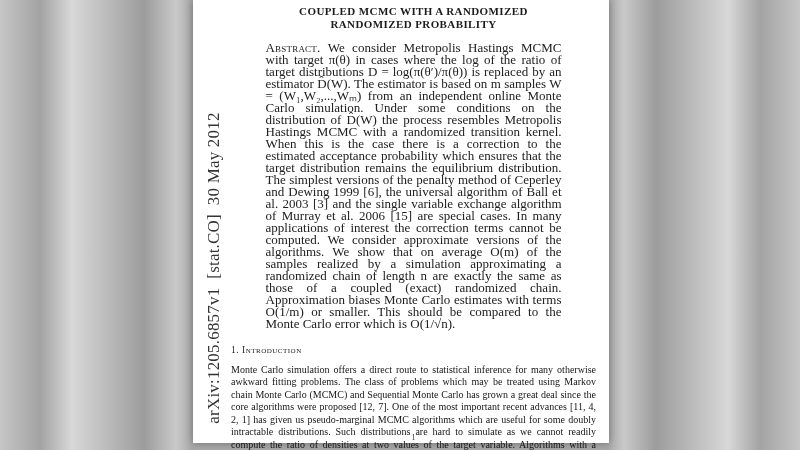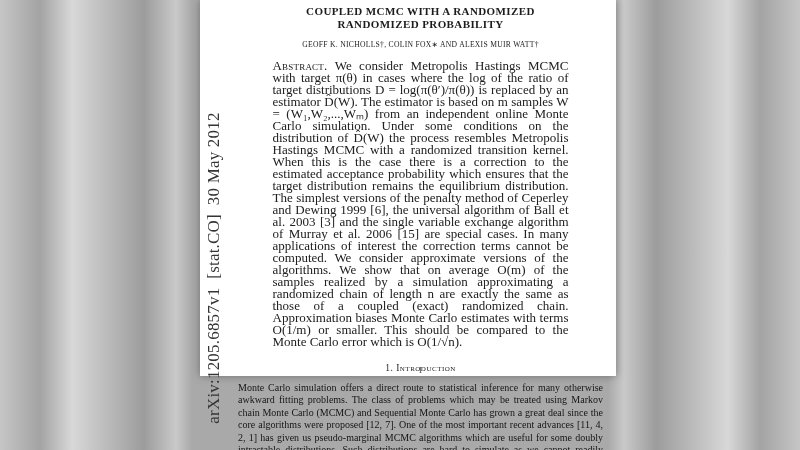--- a/index.html
+++ b/index.html
@@ -10,22 +10,22 @@
   }
   .stage {
     position: relative; width: 800px; height: 450px;
     background: linear-gradient(to right,
       #c6c6c6 0%, #a3a3a3 5%, #d8d8d8 9%, #b7b7b7 14%,
       #9c9c9c 18%, #c9c9c9 22%, #a9a9a9 24%,
       #a9a9a9 76%, #c9c9c9 78%, #9c9c9c 82%,
       #b7b7b7 86%, #d8d8d8 91%, #a3a3a3 95%, #c6c6c6 100%);
   }
   .page {
-    position: absolute; left: 200px; top: 0;
-    width: 416px; height: 376px;
+    position: absolute; left: 193px; top: 0;
+    width: 416px; height: 443px;
     background: #ffffff;
     box-shadow: 0 0 8px rgba(0,0,0,0.35);
     color: #1c1c1c;
   }
   .content {
     position: absolute; left: 38px; right: 13px; top: 0; bottom: 0;
   }
   .title {
     margin-top: 5px;
     text-align: center;
@@ -48,21 +48,20 @@
     line-height: 12px;
     text-align: justify;
     color: #202020;
   }
   .abs-label {
     font-variant: small-caps;
     letter-spacing: 0.2px;
   }
   .section-heading {
     margin-top: 15px;
-    text-align: center;
     font-variant: small-caps;
     font-size: 9.5px;
     letter-spacing: 0.5px;
   }
   .intro {
     margin: 9px 0 0 0;
     font-size: 10px;
     line-height: 12.45px;
     text-align: justify;
     text-indent: 0;
@@ -93,21 +92,20 @@
 <div class="stage">
 
   <div class="page">
     <div class="content">
 
       <div class="title">
         <span>COUPLED MCMC WITH A RANDOMIZED</span><br>
         <span>RANDOMIZED PROBABILITY</span>
       </div>
 
-      <div class="authors">GEOFF K. NICHOLLS†, COLIN FOX∗ AND ALEXIS MUIR WATT†</div>
 
       <p class="abstract"><span class="abs-label">Abstract.</span> <span>We consider Metropolis Hastings MCMC with target π(θ) in cases where the log of the ratio of target distributions D = log(π(θ′)/π(θ)) is replaced by an estimator D̂(W). The estimator is based on m samples W = (W₁,W₂,...,Wₘ) from an independent online Monte Carlo simulation. Under some conditions on the distribution of D̂(W) the process resembles Metropolis Hastings MCMC with a randomized transition kernel. When this is the case there is a correction to the estimated acceptance probability which ensures that the target distribution remains the equilibrium distribution. The simplest versions of the penalty method of Ceperley and Dewing 1999 [6], the universal algorithm of Ball et al. 2003 [3] and the single variable exchange algorithm of Murray et al. 2006 [15] are special cases. In many applications of interest the correction terms cannot be computed. We consider approximate versions of the algorithms. We show that on average O(m) of the samples realized by a simulation approximating a randomized chain of length n are exactly the same as those of a coupled (exact) randomized chain. Approximation biases Monte Carlo estimates with terms O(1/m) or smaller. This should be compared to the Monte Carlo error which is O(1/√n).</span></p>
 
       <div class="section-heading">1. Introduction</div>
 
       <p class="intro">Monte Carlo simulation offers a direct route to statistical inference for many otherwise awkward fitting problems. The class of problems which may be treated using Markov chain Monte Carlo (MCMC) and Sequential Monte Carlo has grown a great deal since the core algorithms were proposed [12, 7]. One of the most important recent advances [11, 4, 2, 1] has given us pseudo-marginal MCMC algorithms which are useful for some doubly intractable distributions. Such distributions are hard to simulate as we cannot readily compute the ratio of densities at two values of the target variable. Algorithms with a pseudo-marginal target distribution put an estimate for the target distribution in the Monte Carlo state along with the target variable. In this paper we give a class of MCMC algorithms characterized by a pseudo-marginal transition probability kernel. In these algorithms the Monte Carlo state</p>
 
       <div class="pagenum">1</div>
     </div>
   </div>

